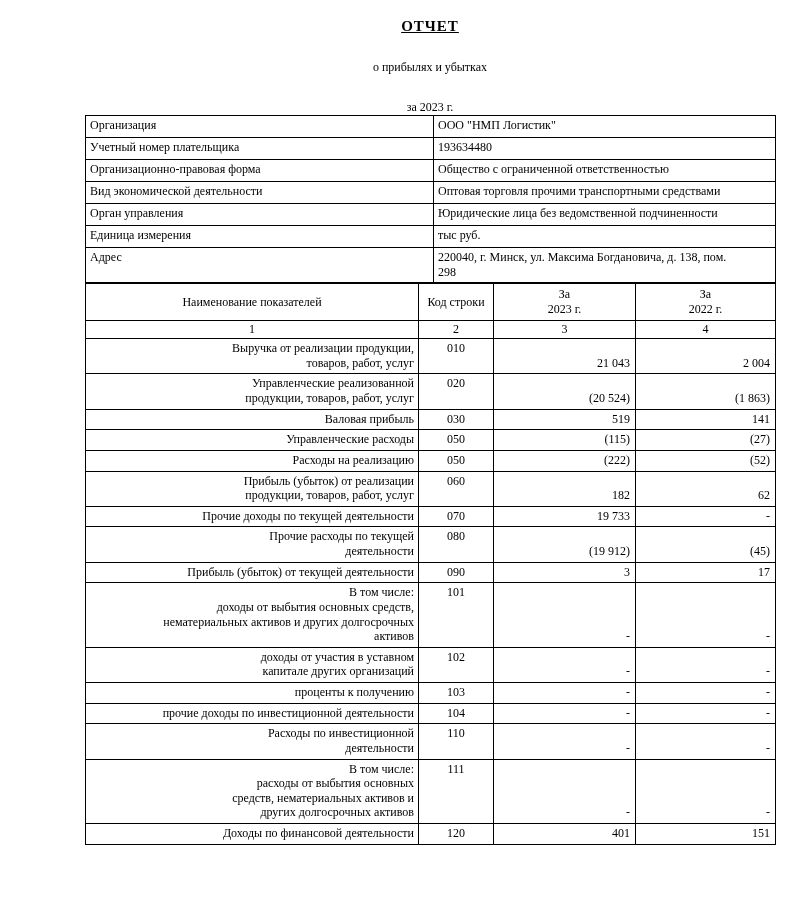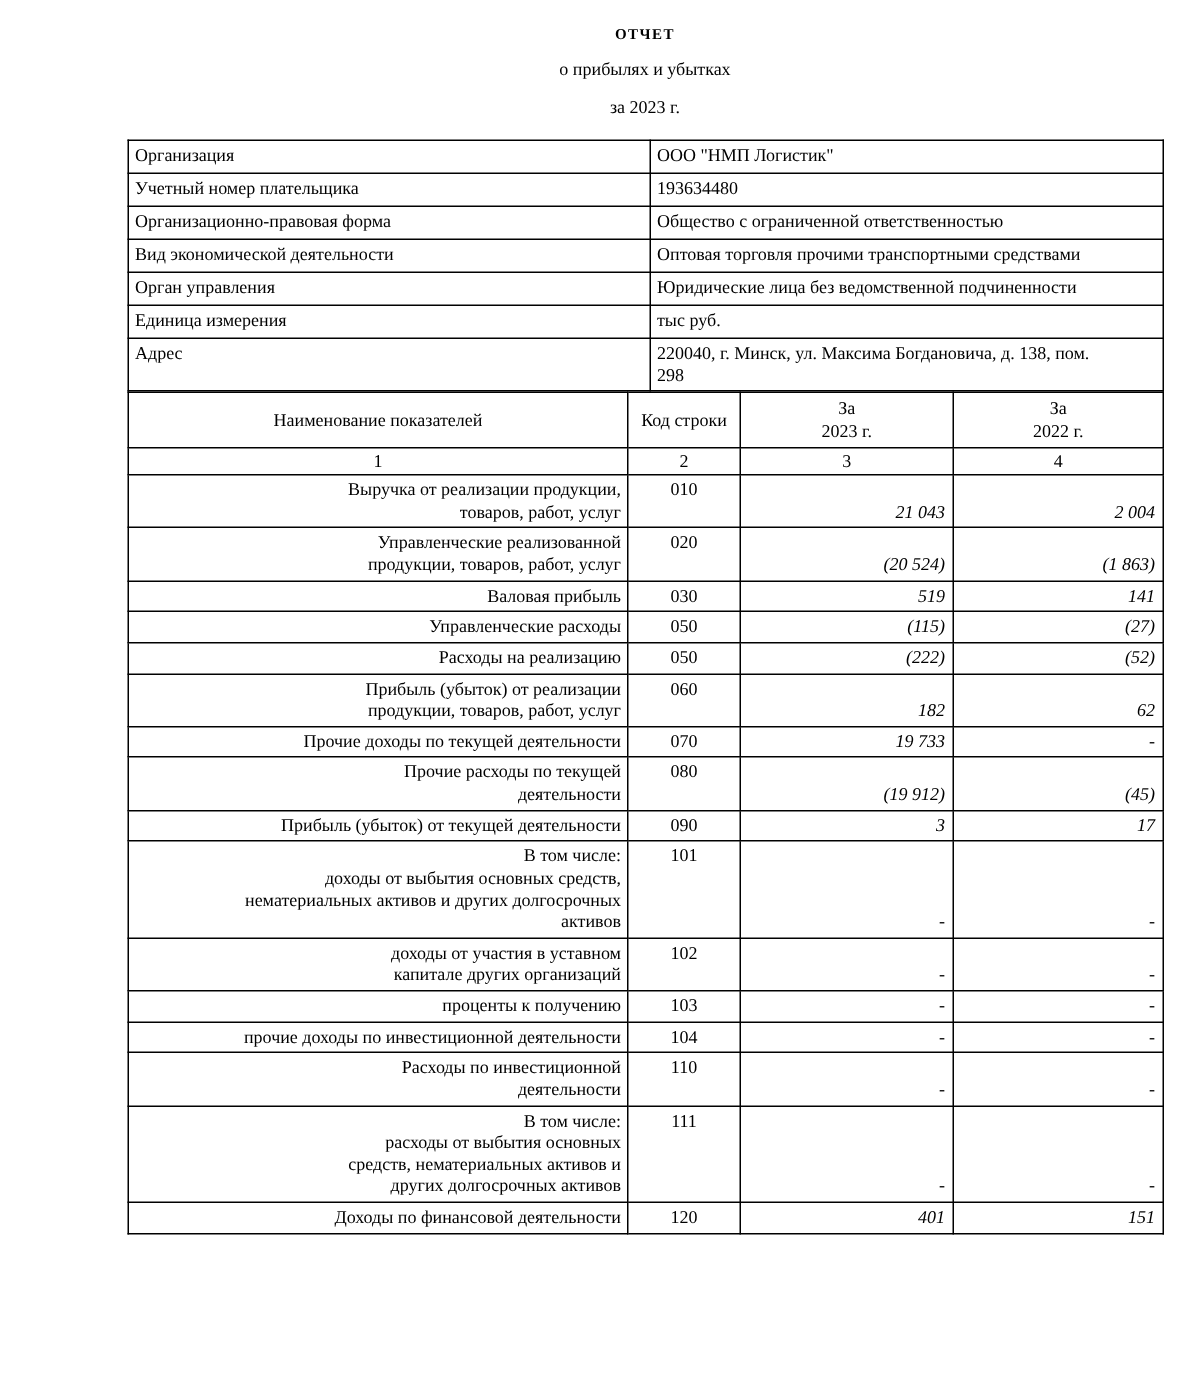--- a/index.html
+++ b/index.html
@@ -12,60 +12,61 @@
   }
   .page {
     width: 800px;
     height: 918px;
     background: #ffffff;
     padding: 14px 25px 0 85px;
     overflow: hidden;
   }
   .doc-head { width: 690px; text-align: center; }
   .doc-title {
-    font-size: 10px;
+    font-size: 15px;
     font-weight: bold;
     letter-spacing: 1px;
     margin: 4px 0 0 0;
+    text-decoration: underline;
   }
   .doc-sub {
     font-size: 12px;
-    margin-top: 10px;
+    margin-top: 25px;
   }
   table {
     border-collapse: collapse;
     table-layout: fixed;
     width: 690px;
     font-size: 12px;
     line-height: 1.22;
   }
   td, th {
     border: 1px solid #000;
     padding: 2px 4px 3px 4px;
     vertical-align: top;
     font-weight: normal;
     text-align: left;
     white-space: pre-line;
     word-wrap: break-word;
   }
-  .info-table { margin-top: 14px; }
+  .info-table { }
   .info-table td { height: 22px; }
   .main-table { }
   .main-table thead th {
     text-align: center;
     vertical-align: middle;
     padding: 3px 4px;
   }
   .main-table .num-row td {
     text-align: center;
     padding: 1px 4px 2px 4px;
   }
   .cell-name { text-align: right; vertical-align: top; }
   .cell-code { text-align: center; vertical-align: top; }
-  .cell-val  { text-align: right; vertical-align: bottom; padding-right: 5px; font-style: italic; }
+  .cell-val  { text-align: right; vertical-align: bottom; padding-right: 5px; }
 </style>
 </head>
 <body>
 
 <div class="page">
 
   <div class="doc-head">
     <div class="doc-title">ОТЧЕТ</div>
     <div class="doc-sub">о прибылях и убытках</div>
     <div class="doc-sub">за  2023 г.</div>

